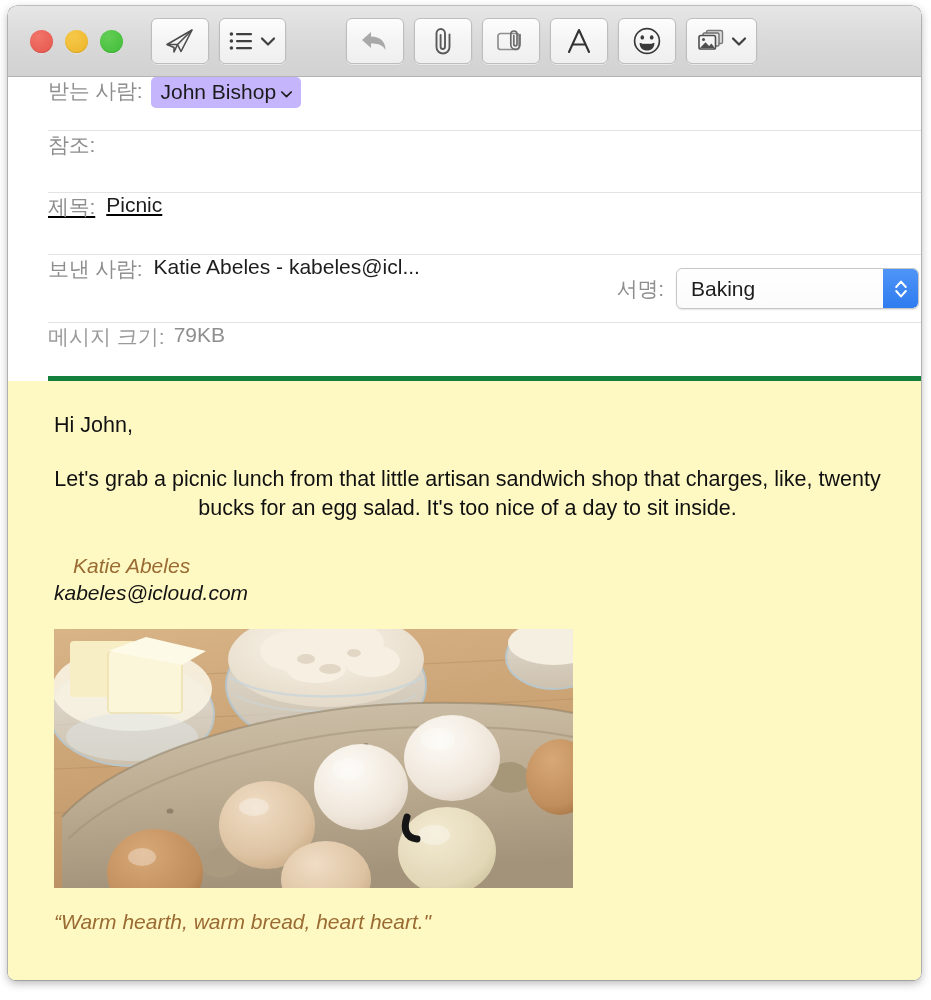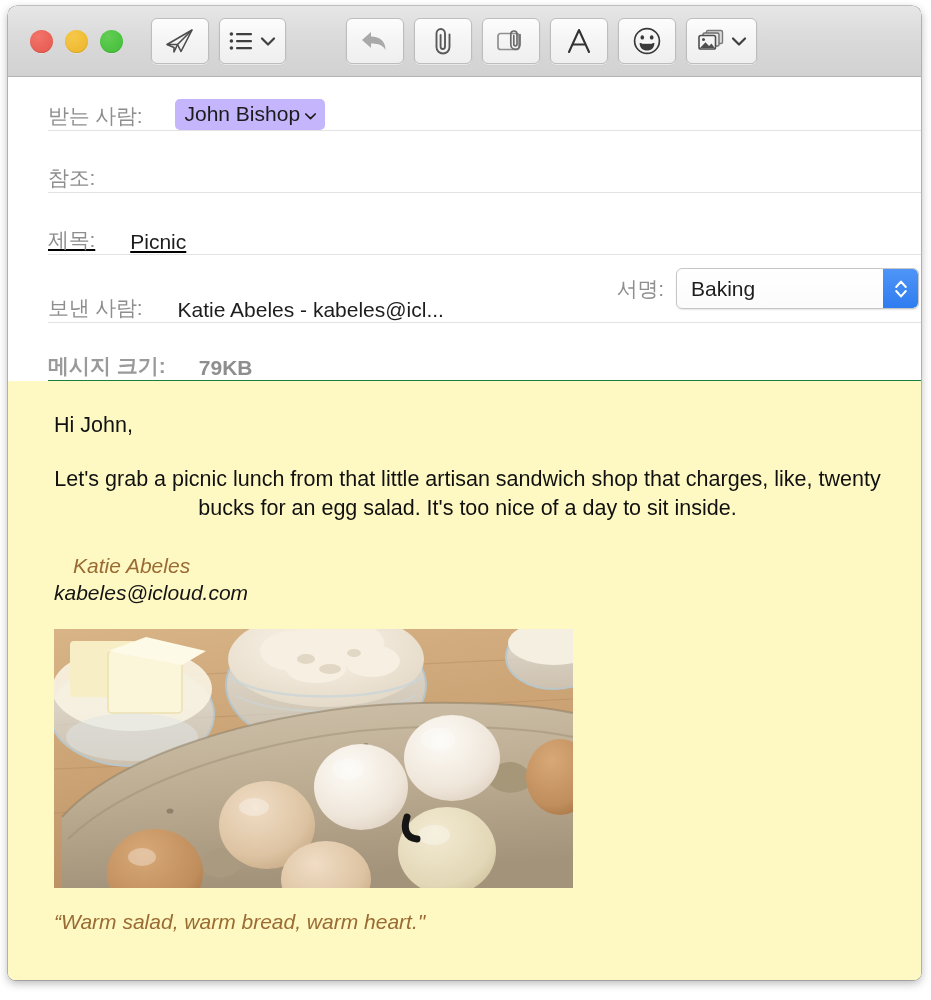--- a/index.html
+++ b/index.html
@@ -76,27 +76,26 @@
   .chev { display: block; }
 
   
   #headers {
     flex: 0 0 auto;
     background: #ffffff;
     padding-left: 40px;
   }
   .hrow {
     display: flex;
-    align-items: flex-end;
+    align-items: flex-start;
     border-bottom: 1px solid #e3e3e3;
     box-sizing: border-box;
     position: relative;
-    gap: 24px;
-  }
-  .hrow:last-child { border-bottom: 1px solid #15803d; font-weight: bold; }
+  }
+  .hrow:last-child { border-bottom: 5px solid #15803d; }
 
   .hrow.to      { height: 54px; }
   .hrow.cc      { height: 62px; }
   .hrow.subject { height: 62px; text-decoration: underline; }
   .hrow.from    { height: 68px; }
   .hrow.size    { height: 58px; }
 
   .flabel {
     color: #8e8e8e;
     font-size: 21px;
@@ -488,17 +487,17 @@
           <ellipse cx="294" cy="140" rx="16" ry="10"></ellipse>
           <ellipse cx="200" cy="178" rx="15" ry="9"></ellipse>
           <ellipse cx="380" cy="206" rx="16" ry="10"></ellipse>
           <ellipse cx="88" cy="228" rx="14" ry="9"></ellipse>
         </g>
 
         <path d="M353 188 C349 200, 352 209, 363 210" fill="none" stroke="#151515" stroke-width="7" stroke-linecap="round"></path>
       </svg>
     </div>
 
-    <div class="quote">“Warm salad, warm bread, warm heart."</div>
+    <div class="quote">“Warm hearth, warm bread, heart heart."</div>
 
   </div>
 
 </div>
 
 </body></html>

